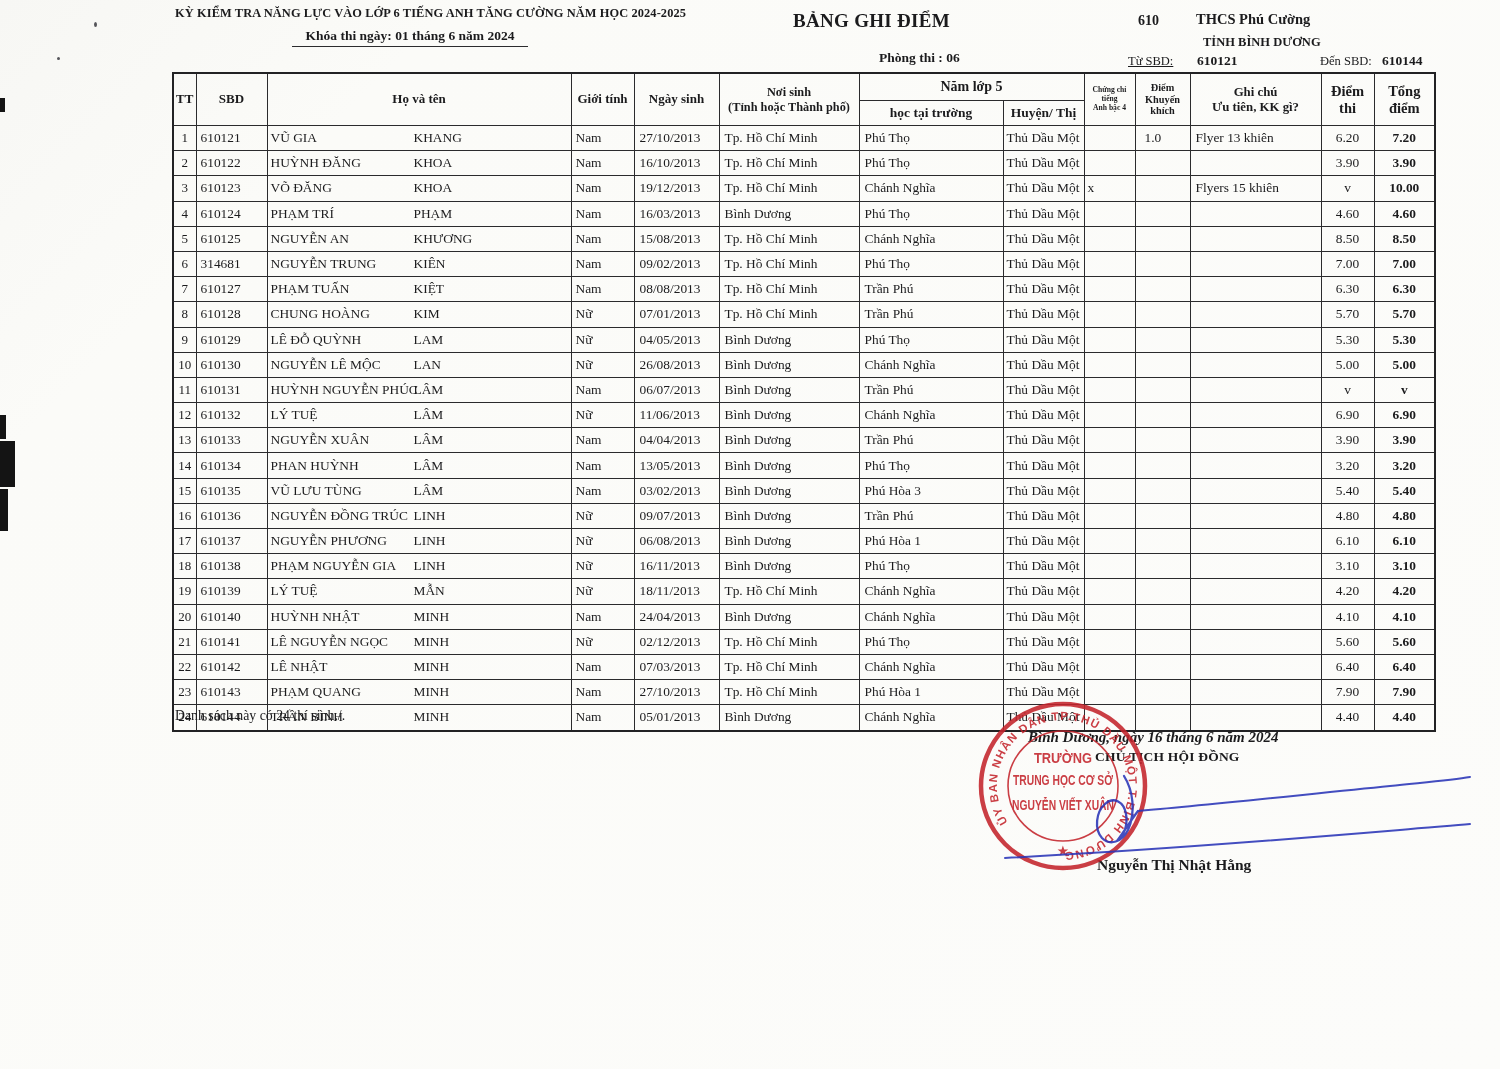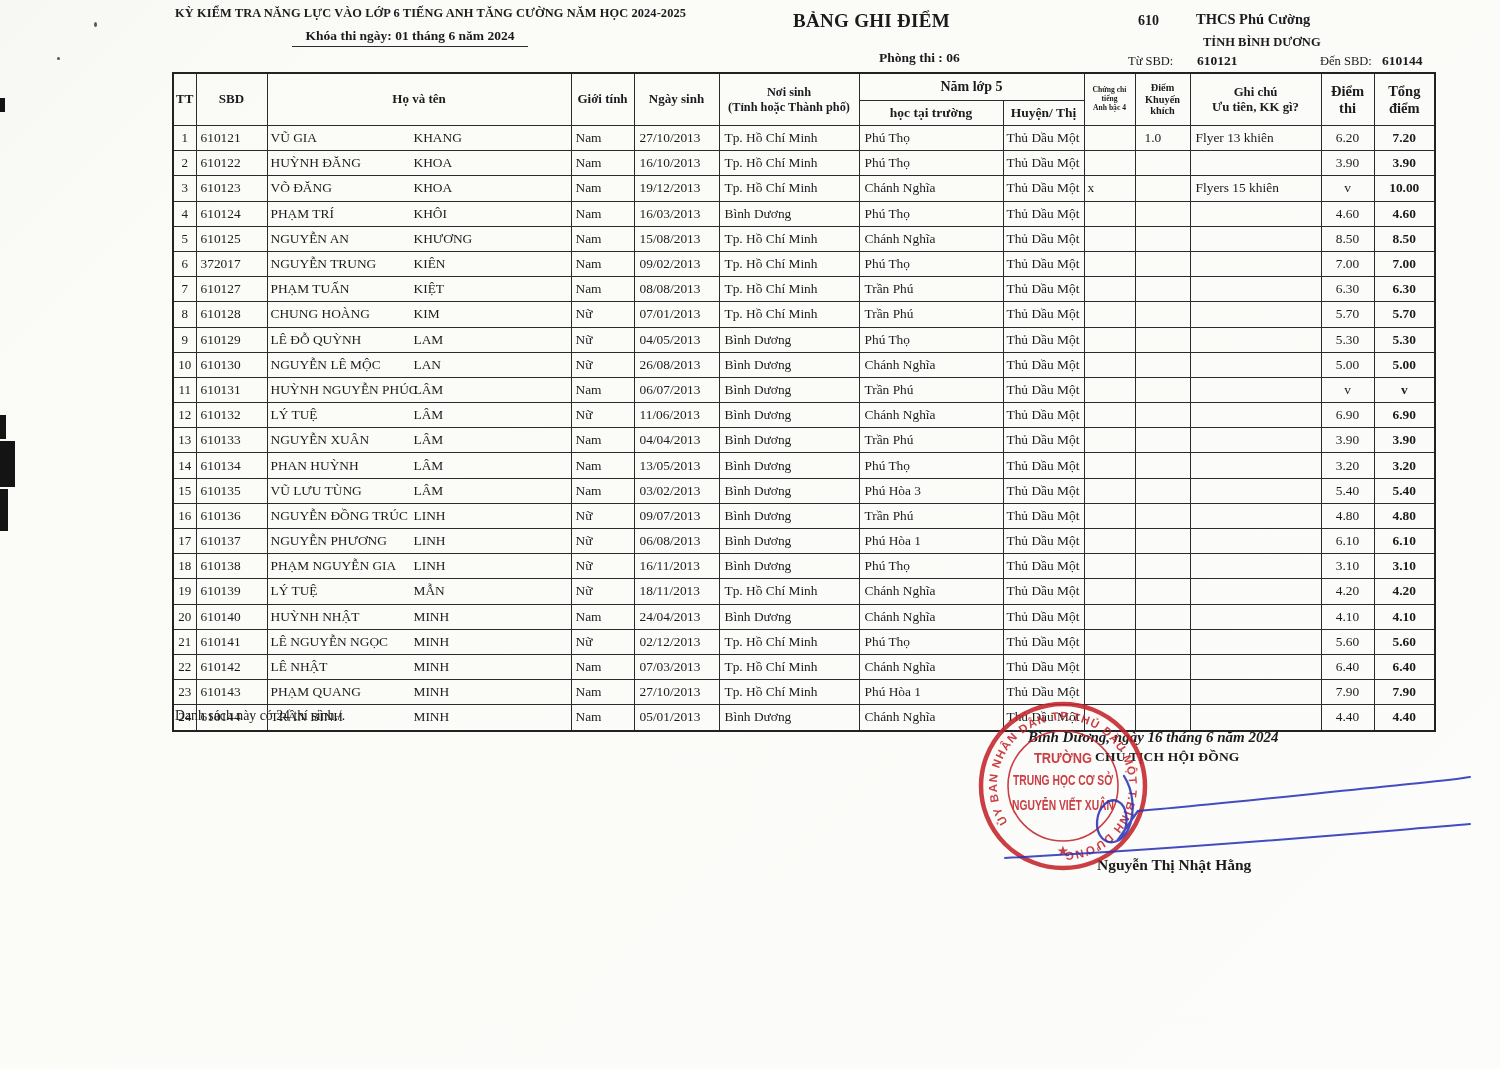--- a/index.html
+++ b/index.html
@@ -16,21 +16,21 @@
   .title-left{left:175px;top:6px;width:470px;text-align:center;}
   .title-left .l1{font-weight:bold;font-size:12.4px;letter-spacing:.1px;white-space:nowrap;}
   .title-left .l2{margin-top:7px;font-weight:bold;font-size:13.5px;}
   .title-left .l2 span{display:inline-block;border-bottom:1.6px solid #2c2c2e;padding:0 14px 2px;}
   .doc-title{left:793px;top:10px;font-weight:bold;font-size:19px;letter-spacing:.3px;}
   .school-code{left:1138px;top:13px;font-weight:bold;font-size:14px;}
   .school-name{left:1196px;top:11px;font-weight:bold;font-size:14.5px;}
   .province{left:1203px;top:35px;font-weight:bold;font-size:12.5px;}
   .room{left:855px;top:50px;font-weight:bold;font-size:13.5px;margin-left:24px;}
   .sbd-label{font-size:12.5px;top:54px;}
-  .from-sbd-label{left:1128px;}
+  .from-sbd-label{left:1128px;text-decoration:underline;}
   .from-sbd{left:1197px;top:53px;font-weight:bold;font-size:13.5px;}
   .to-sbd-label{left:1320px;}
   .to-sbd{left:1382px;top:53px;font-weight:bold;font-size:13.5px;}
 
   
   .grid-wrap{left:172px;top:72px;}
   table.grid{border-collapse:collapse;table-layout:fixed;width:1262px;}
   .grid th,.grid td{border:1px solid #2b2b2d;overflow:hidden;vertical-align:middle;}
   .grid{border:2px solid #222224;}
   .grid th{font-weight:bold;white-space:pre-line;text-align:center;padding:1px 1px;line-height:1.15;}
@@ -196,21 +196,21 @@
       <td class="c-kk"></td>
       <td class="c-gc">Flyers 15 khiên</td>
       <td class="c-dt">v</td>
       <td class="c-td">10.00</td>
     </tr>
           <tr>
       <td class="c-tt">4</td>
       <td class="c-sbd">610124</td>
       <td class="c-name">
         <span class="ho">PHẠM TRÍ</span>
-        <span class="ten">KHÔI</span>
+        <span class="ten">PHẠM</span>
       </td>
       <td class="c-gt">Nam</td>
       <td class="c-ns">16/03/2013</td>
       <td class="c-nois">Bình Dương</td>
       <td class="c-truong">Phú Thọ</td>
       <td class="c-huyen">Thủ Dầu Một</td>
       <td class="c-cc"></td>
       <td class="c-kk"></td>
       <td class="c-gc"></td>
       <td class="c-dt">4.60</td>
@@ -229,21 +229,21 @@
       <td class="c-truong">Chánh Nghĩa</td>
       <td class="c-huyen">Thủ Dầu Một</td>
       <td class="c-cc"></td>
       <td class="c-kk"></td>
       <td class="c-gc"></td>
       <td class="c-dt">8.50</td>
       <td class="c-td">8.50</td>
     </tr>
           <tr>
       <td class="c-tt">6</td>
-      <td class="c-sbd">372017</td>
+      <td class="c-sbd">314681</td>
       <td class="c-name">
         <span class="ho">NGUYỄN TRUNG</span>
         <span class="ten">KIÊN</span>
       </td>
       <td class="c-gt">Nam</td>
       <td class="c-ns">09/02/2013</td>
       <td class="c-nois">Tp. Hồ Chí Minh</td>
       <td class="c-truong">Phú Thọ</td>
       <td class="c-huyen">Thủ Dầu Một</td>
       <td class="c-cc"></td>

